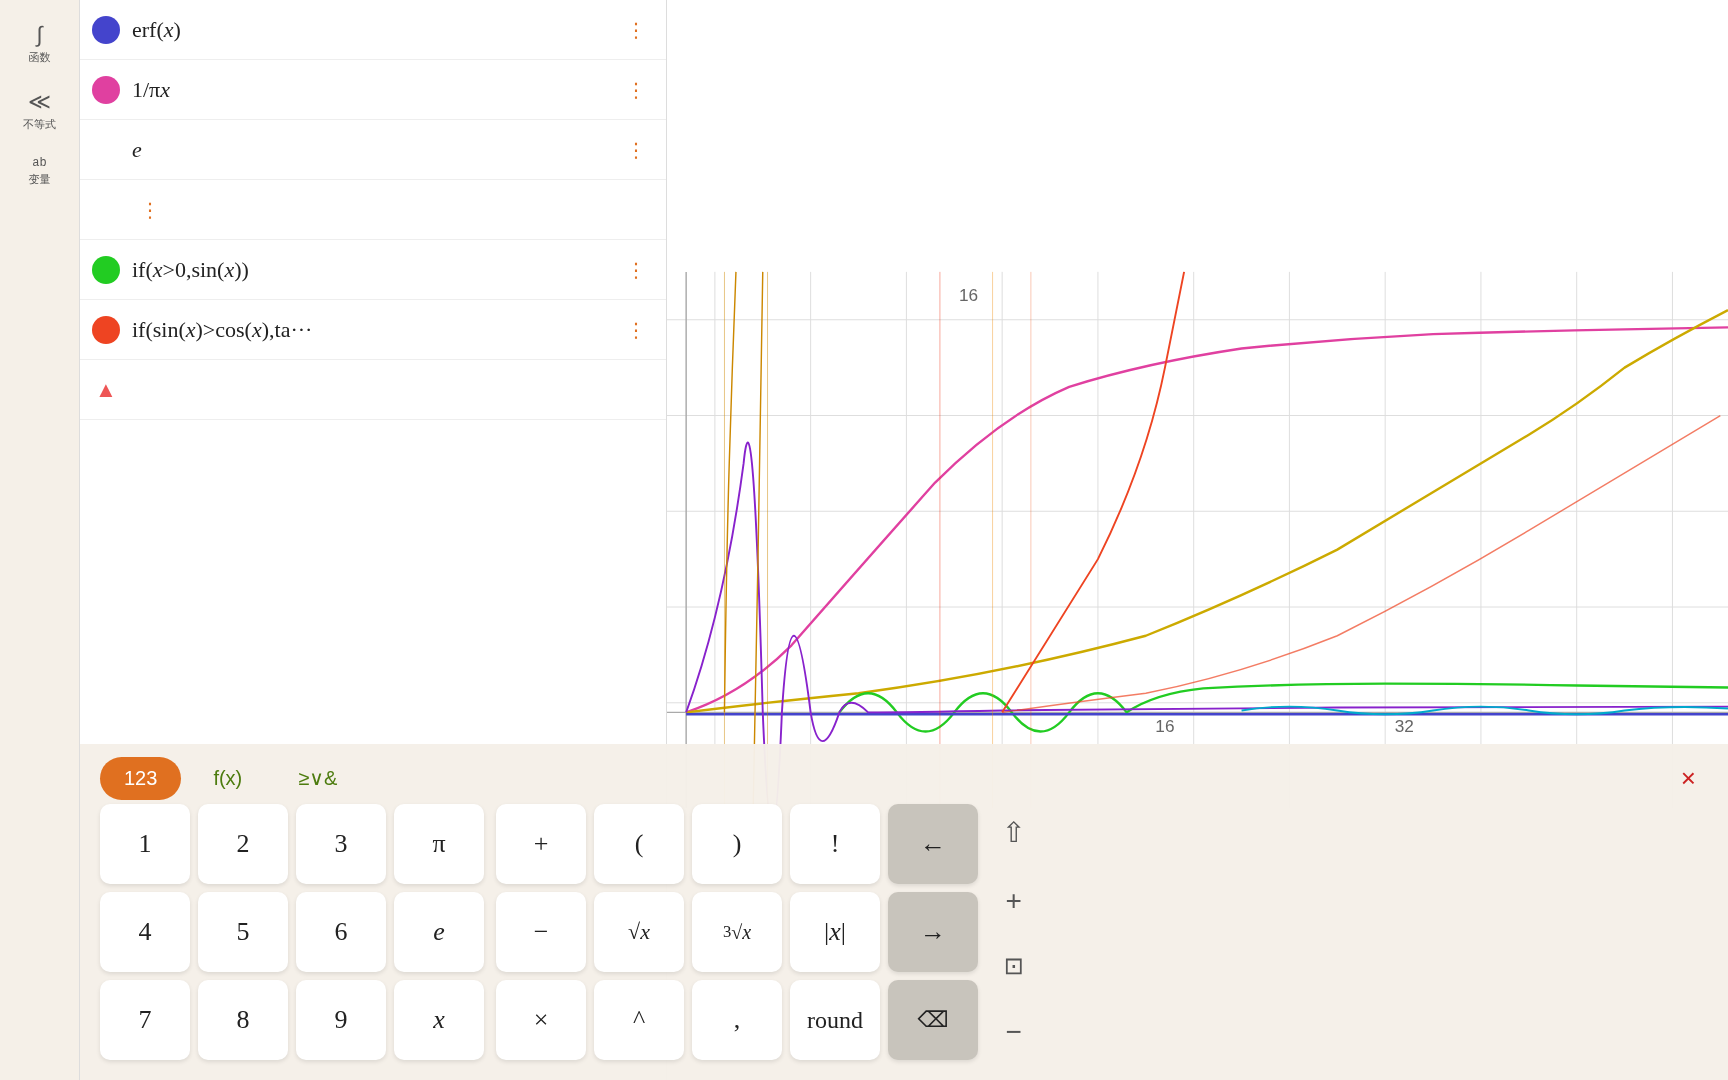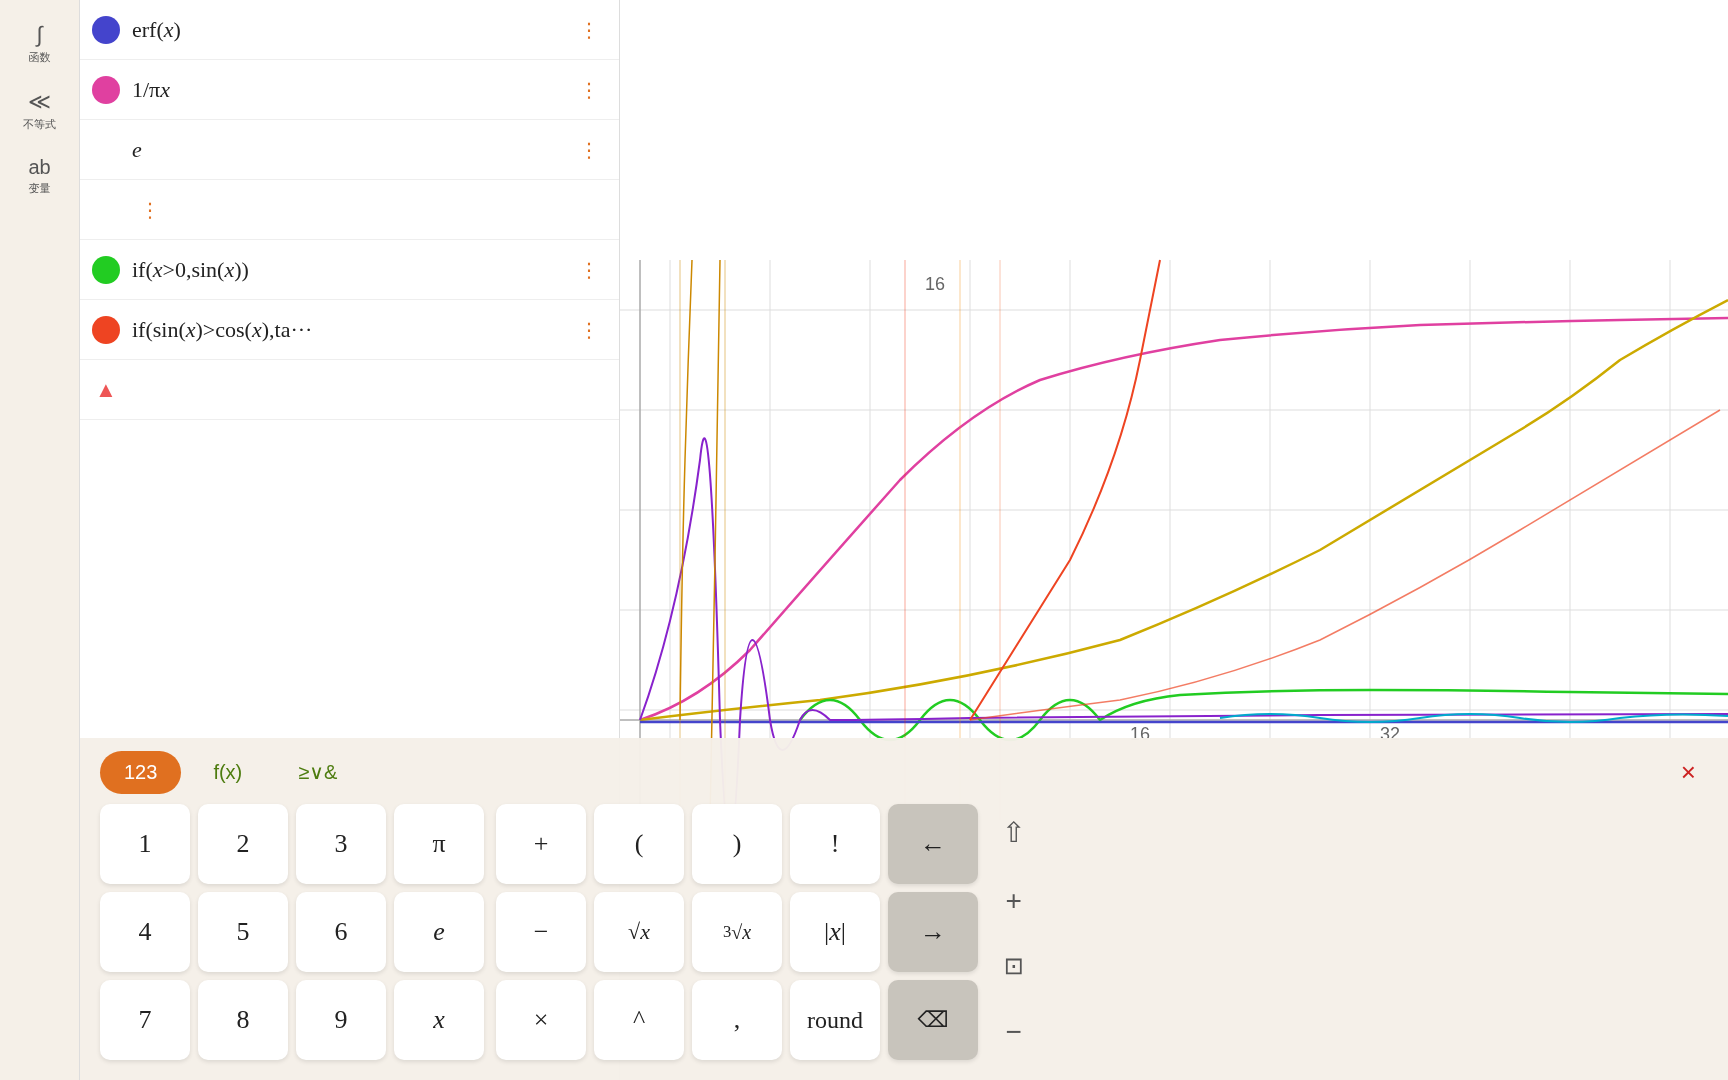--- a/index.html
+++ b/index.html
@@ -46,21 +46,21 @@
     }
 
     .sidebar-label {
       font-size: 11px;
       color: #555;
       margin-top: 2px;
     }
 
     
     .expr-panel {
-      width: 540px;
+      width: 587px;
       background: #fff;
       border-right: 1px solid #ddd;
       display: flex;
       flex-direction: column;
       overflow-y: auto;
       z-index: 10;
     }
 
     .expr-row {
       display: flex;
@@ -137,21 +137,21 @@
       left: 80px;
       right: 0;
       background: rgba(245, 240, 232, 0.97);
       z-index: 20;
       padding: 12px 20px 20px 20px;
     }
 
     .kb-tab-row {
       display: flex;
       align-items: center;
-      margin-bottom: 10px;
+      margin-bottom: 4px;
       gap: 8px;
     }
 
     .kb-tab {
       padding: 10px 24px;
       border-radius: 25px;
       font-size: 20px;
       cursor: pointer;
       border: none;
       background: transparent;
@@ -231,21 +231,21 @@
   <div class="sidebar">
     <div class="sidebar-item">
       <span class="sidebar-icon">∫</span>
       <span class="sidebar-label">函数</span>
     </div>
     <div class="sidebar-item">
       <span class="sidebar-icon">≪</span>
       <span class="sidebar-label">不等式</span>
     </div>
     <div class="sidebar-item">
-      <span class="sidebar-icon" style="font-family: Liberation Sans, sans-serif; font-size: 20px;">ab</span>
+      <span class="sidebar-icon" style="font-family: Liberation Mono, monospace; font-size: 12px;">ab</span>
       <span class="sidebar-label">变量</span>
     </div>
   </div>
 
   <div class="expr-panel">
 
     <div class="expr-row">
       <div class="expr-dot blue"></div>
       <div class="expr-content">
         <span class="expr-text">erf(<em>x</em>)</span>

